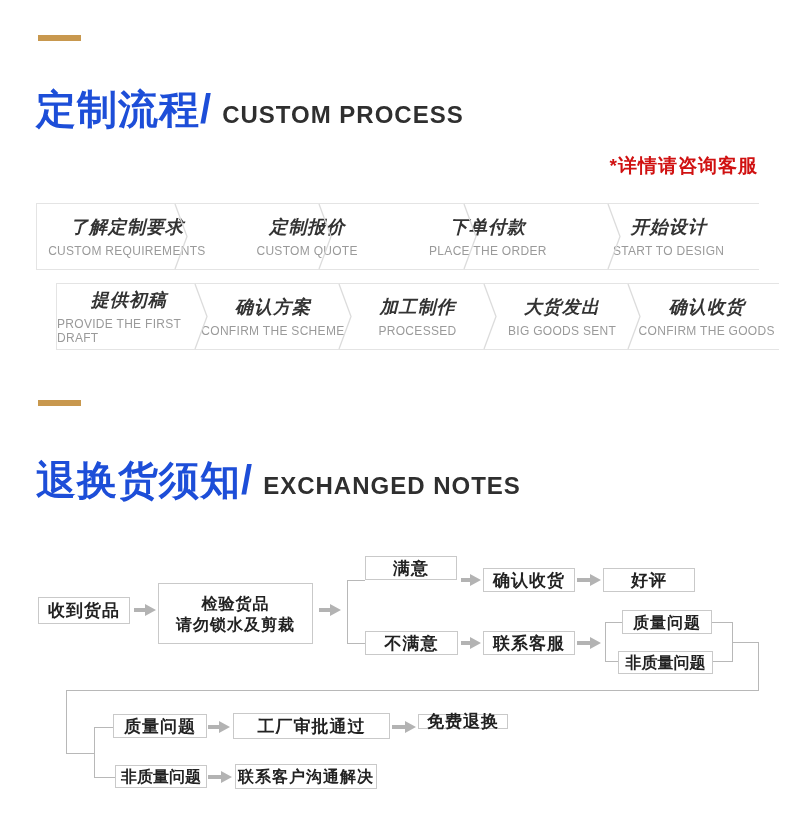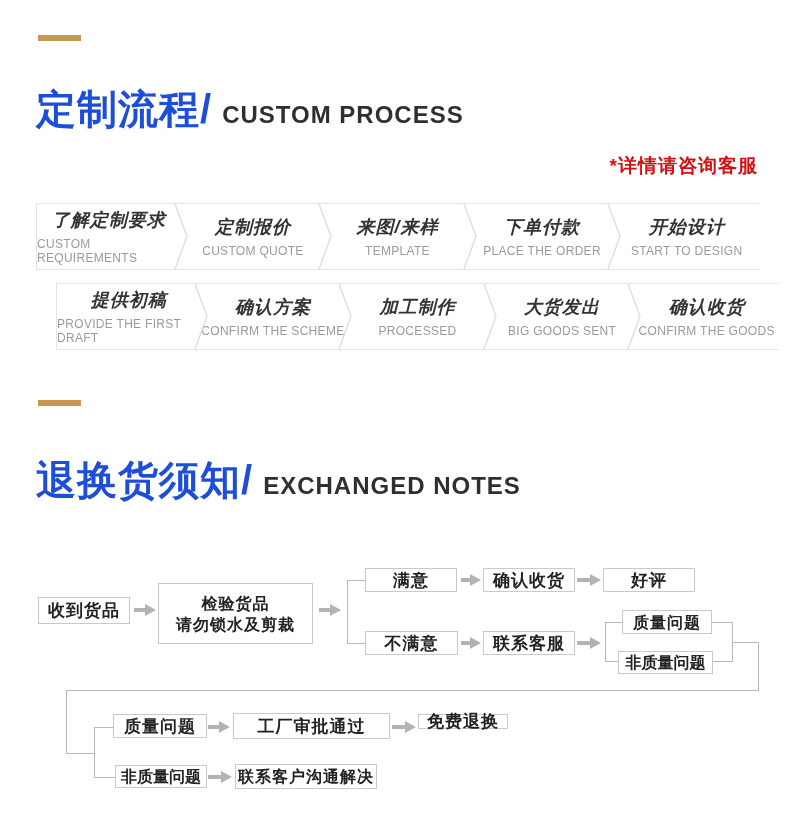--- a/index.html
+++ b/index.html
@@ -81,24 +81,20 @@
 <div class="step-row" style="top:203px;">
   <div class="step">
     <div class="step-zh">了解定制要求</div>
     <div class="step-en">CUSTOM REQUIREMENTS</div>
   </div>
   <div class="step">
     <div class="step-zh">定制报价</div>
     <div class="step-en">CUSTOM QUOTE</div>
   </div>
   <div class="step">
-    <div class="step-zh">来图/来样</div>
-    <div class="step-en">TEMPLATE</div>
-  </div>
-  <div class="step">
     <div class="step-zh">下单付款</div>
     <div class="step-en">PLACE THE ORDER</div>
   </div>
   <div class="step">
     <div class="step-zh">开始设计</div>
     <div class="step-en">START TO DESIGN</div>
   </div>
   <svg class="chev" style="left:134px;" width="22" height="67">
       <polyline points="5,1 17,33.5 5,66" fill="none" stroke="#dcdcdc" stroke-width="1.3"></polyline>
     </svg>
@@ -156,21 +152,21 @@
 
 <div class="flow">
 
   <div class="fbox" style="left:38px; top:57px; width:92px; height:27px;">收到货品</div>
 
   <div class="fbox" style="left:158px; top:43px; width:155px; height:61px; font-size:16px;">
     <div>检验货品</div>
     <div>请勿锁水及剪裁</div>
   </div>
 
-  <div class="fbox" style="left:365px; top:28px; width:92px; height:24px;">满意</div>
+  <div class="fbox" style="left:365px; top:16px; width:92px; height:24px;">满意</div>
   <div class="fbox" style="left:483px; top:28px; width:92px; height:24px;">确认收货</div>
   <div class="fbox" style="left:603px; top:28px; width:92px; height:24px;">好评</div>
 
   <div class="fbox" style="left:365px; top:91px; width:93px; height:24px;">不满意</div>
   <div class="fbox" style="left:483px; top:91px; width:92px; height:24px;">联系客服</div>
 
   <div class="fbox" style="left:622px; top:70px; width:90px; height:24px; font-size:16px;">质量问题</div>
   <div class="fbox" style="left:618px; top:111px; width:95px; height:23px; font-size:16px; letter-spacing:0;">非质量问题</div>
 
   <div class="fbox" style="left:113px; top:174px; width:94px; height:24px;">质量问题</div>

